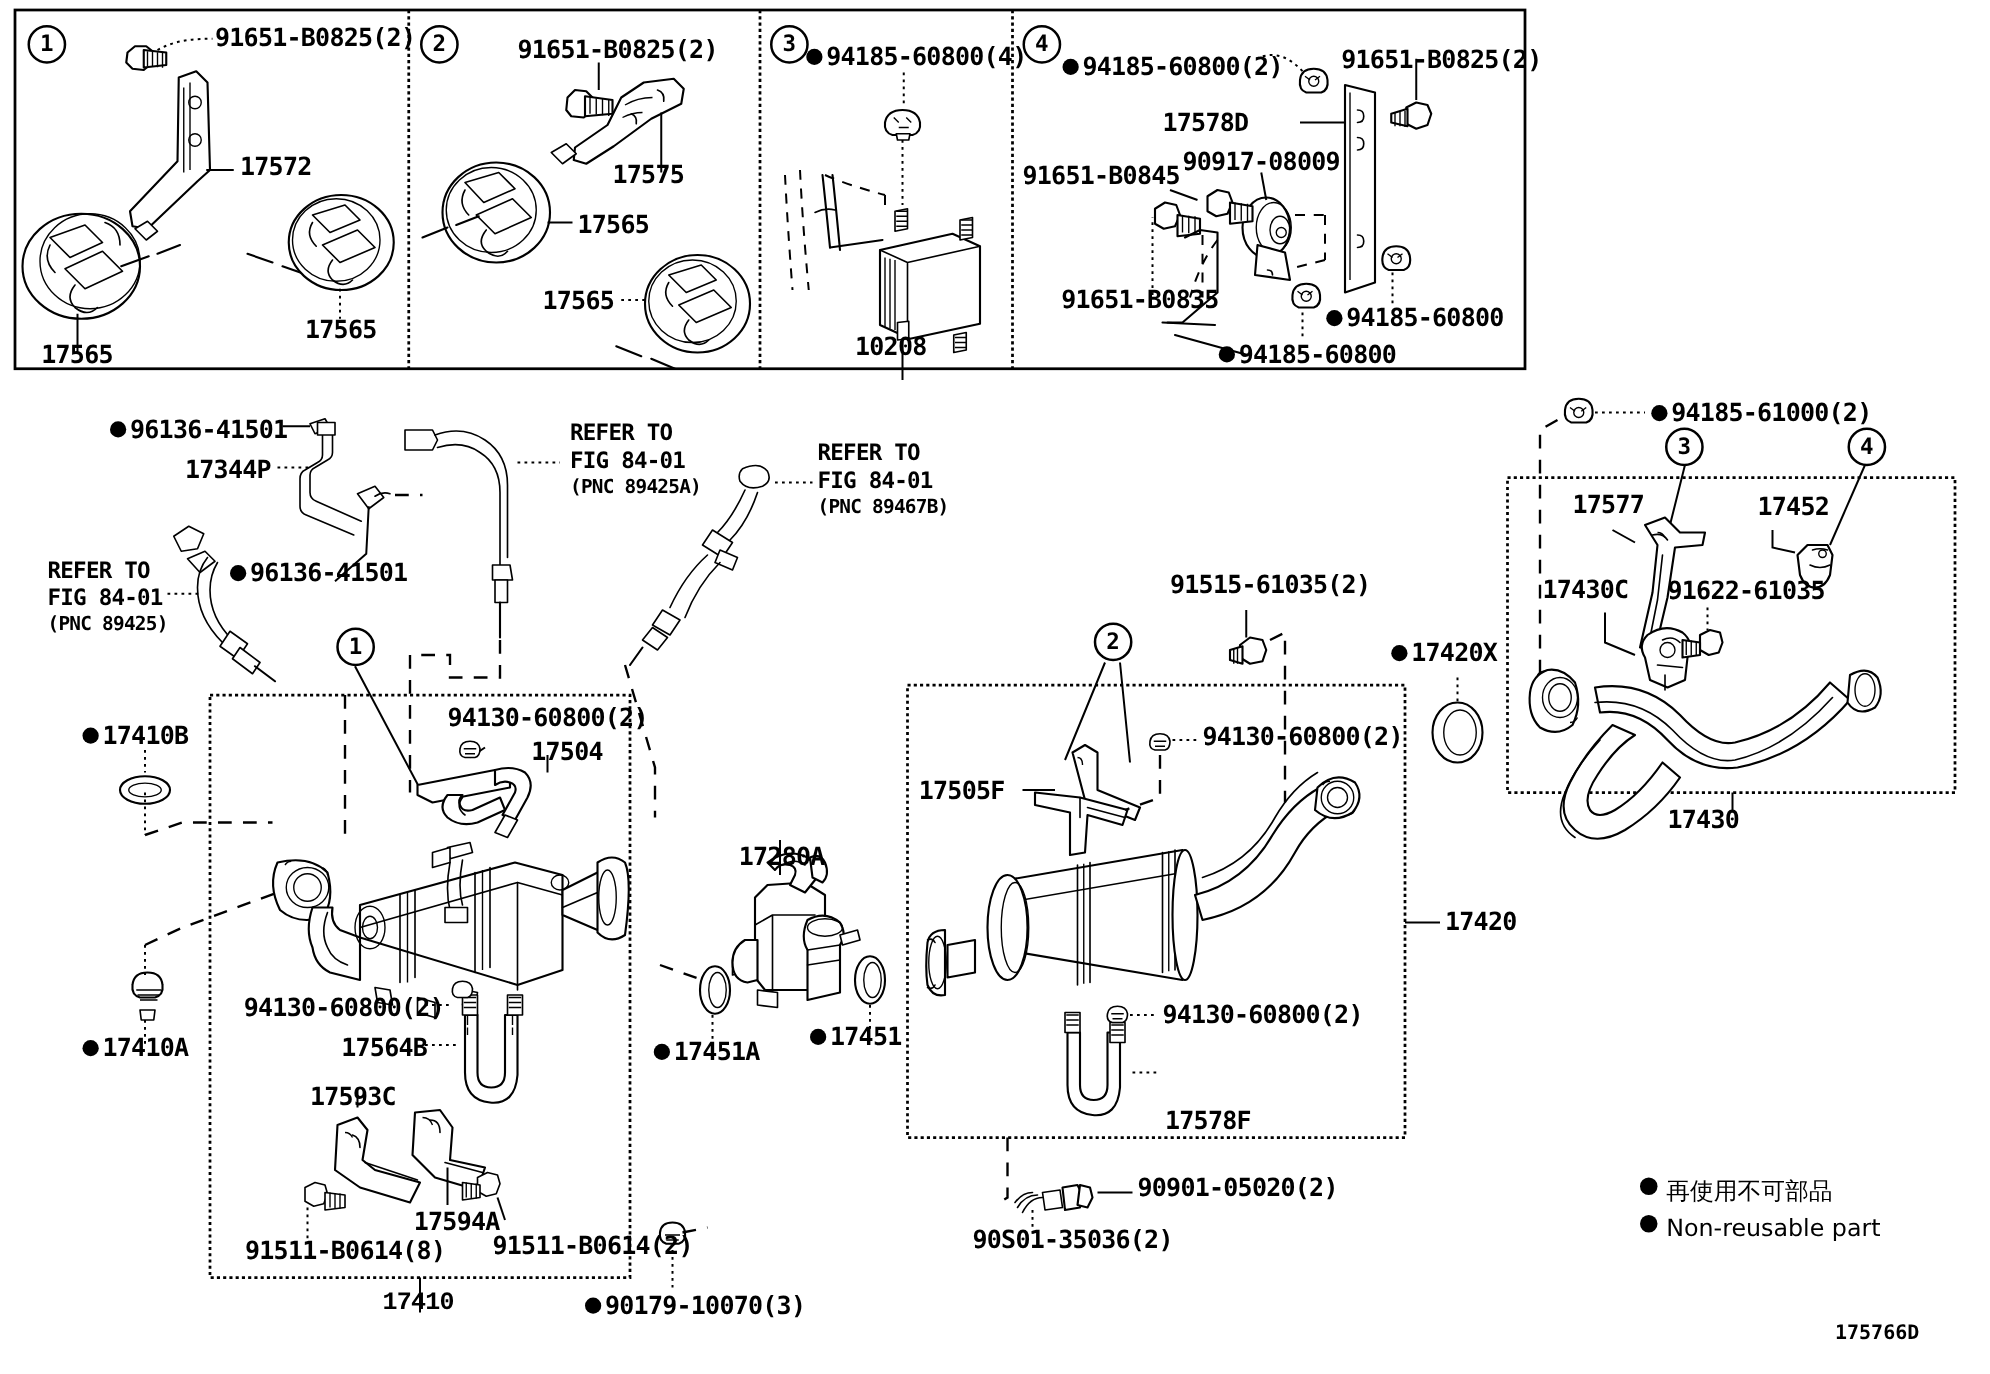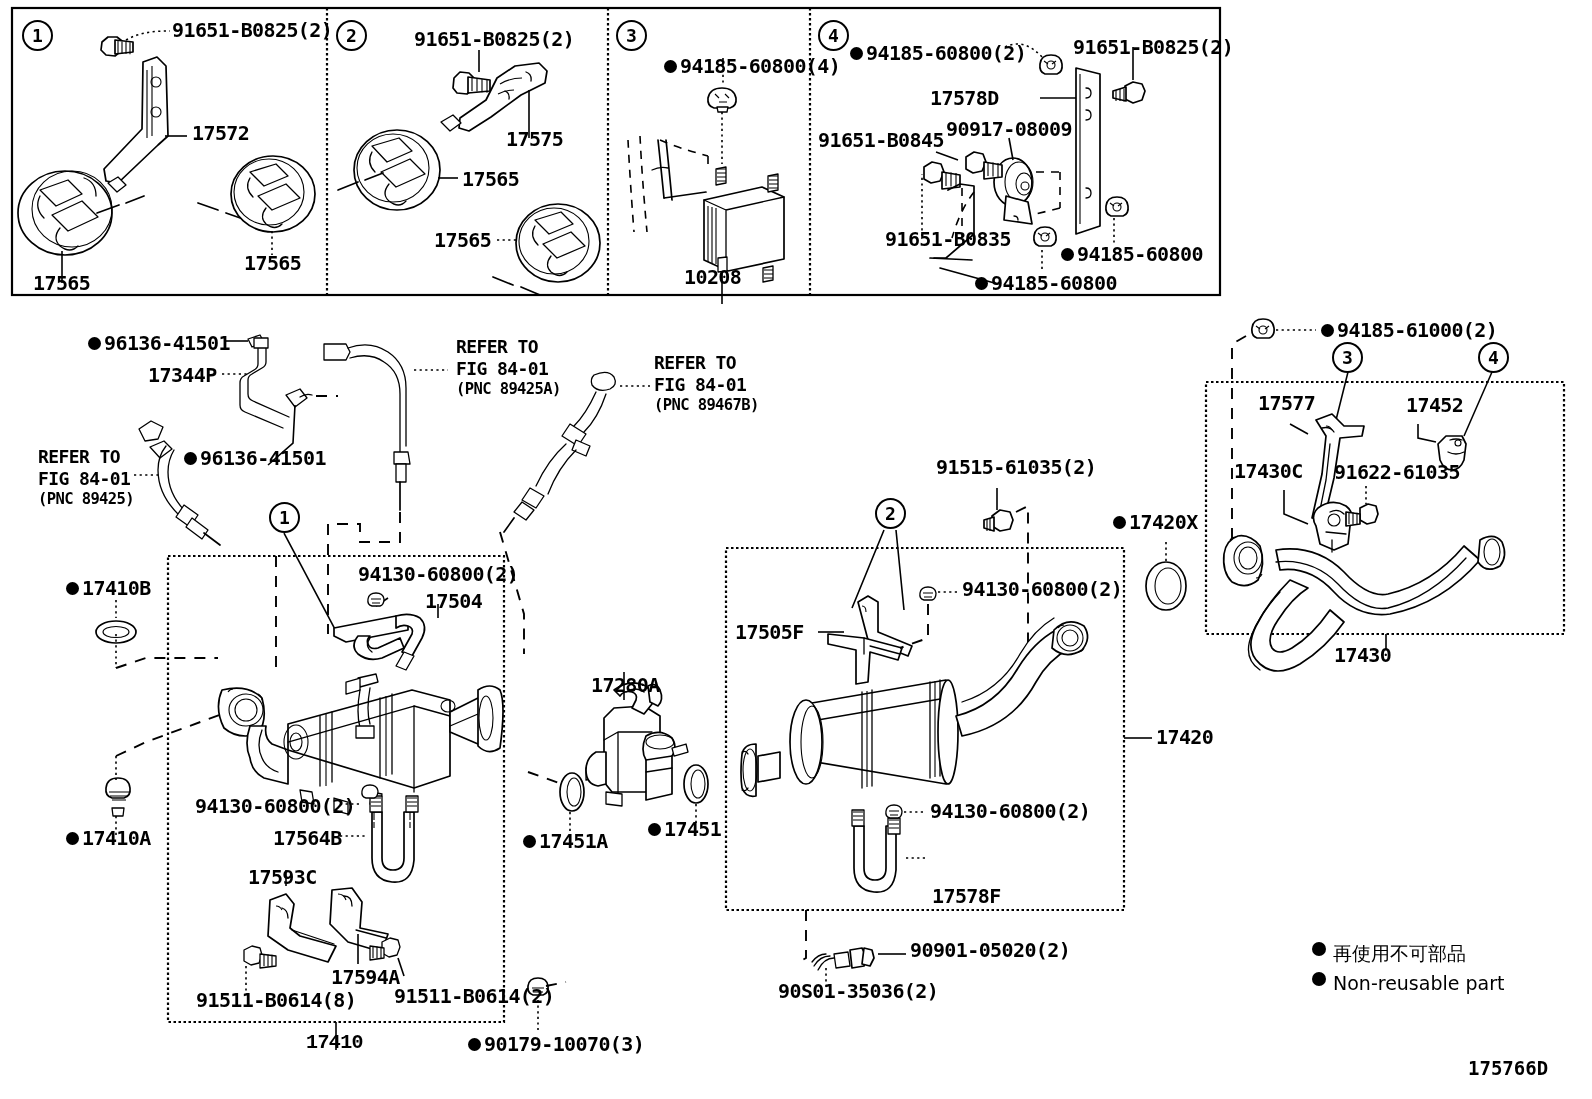--- a/index.html
+++ b/index.html
@@ -20,21 +20,21 @@
     font-family:"DejaVu Sans Mono","Liberation Mono",monospace;
     font-size:20px;
     font-weight:bold;
     letter-spacing:-0.6px;
     white-space:nowrap;
     color:#000;
     line-height:1.18;
   }
   .lbl.ref{font-size:18px;font-weight:bold;line-height:1.22;}
   .lbl.ref .pnc{font-size:15.5px;}
-  .lbl.id{font-size:19px;font-weight:bold;letter-spacing:0px;}
+  .lbl.id{font-size:16px;font-weight:bold;letter-spacing:0px;}
   .lbl.legend{
     font-family:"DejaVu Sans","Liberation Sans",sans-serif;
     font-size:19px;font-weight:normal;letter-spacing:0;
   }
   .dot{
     display:inline-block;
     width:13px;height:13px;
     border-radius:50%;
     background:#000;
     vertical-align:0px;
@@ -579,35 +579,35 @@
   </svg>
 
   <div class="cnum" style="left:22px;top:20px;">1</div>
   <div class="lbl" style="left:172px;top:19px;">91651-B0825(2)</div>
   <div class="lbl" style="left:192px;top:122px;">17572</div>
   <div class="lbl" style="left:33px;top:272px;">17565</div>
   <div class="lbl" style="left:244px;top:252px;">17565</div>
 
   <div class="cnum" style="left:336px;top:20px;">2</div>
   <div class="lbl" style="left:414px;top:28px;">91651-B0825(2)</div>
-  <div class="lbl" style="left:490px;top:128px;margin-left:16px;">17575</div>
+  <div class="lbl" style="left:490px;top:128px;">17575</div>
   <div class="lbl" style="left:462px;top:168px;">17565</div>
   <div class="lbl" style="left:434px;top:229px;">17565</div>
 
   <div class="cnum" style="left:616px;top:20px;">3</div>
-  <div class="lbl" style="left:664px;top:34px;margin-top:21px;"><span class="dot"></span><span>94185-60800(4)</span></div>
+  <div class="lbl" style="left:645px;top:34px;"><span class="dot"></span><span>94185-60800(4)</span></div>
   <div class="lbl" style="left:684px;top:266px;">10208</div>
 
   <div class="cnum" style="left:818px;top:20px;">4</div>
   <div class="lbl" style="left:850px;top:42px;"><span class="dot"></span><span>94185-60800(2)</span></div>
   <div class="lbl" style="left:1073px;top:36px;">91651-B0825(2)</div>
   <div class="lbl" style="left:930px;top:87px;">17578D</div>
   <div class="lbl" style="left:946px;top:118px;">90917-08009</div>
   <div class="lbl" style="left:818px;top:129px;">91651-B0845</div>
-  <div class="lbl" style="left:849px;top:228px;margin-left:36px;">91651-B0835</div>
+  <div class="lbl" style="left:849px;top:228px;">91651-B0835</div>
   <div class="lbl" style="left:1061px;top:243px;"><span class="dot"></span><span>94185-60800</span></div>
   <div class="lbl" style="left:975px;top:272px;"><span class="dot"></span><span>94185-60800</span></div>
 
   <div class="lbl" style="left:88px;top:332px;"><span class="dot"></span><span>96136-41501</span></div>
   <div class="lbl" style="left:148px;top:364px;">17344P</div>
   <div class="lbl" style="left:184px;top:447px;"><span class="dot"></span><span>96136-41501</span></div>
 
   <div class="lbl ref" style="left:38px;top:446px;">
     <div>REFER TO</div>
     <div>FIG 84-01</div>

